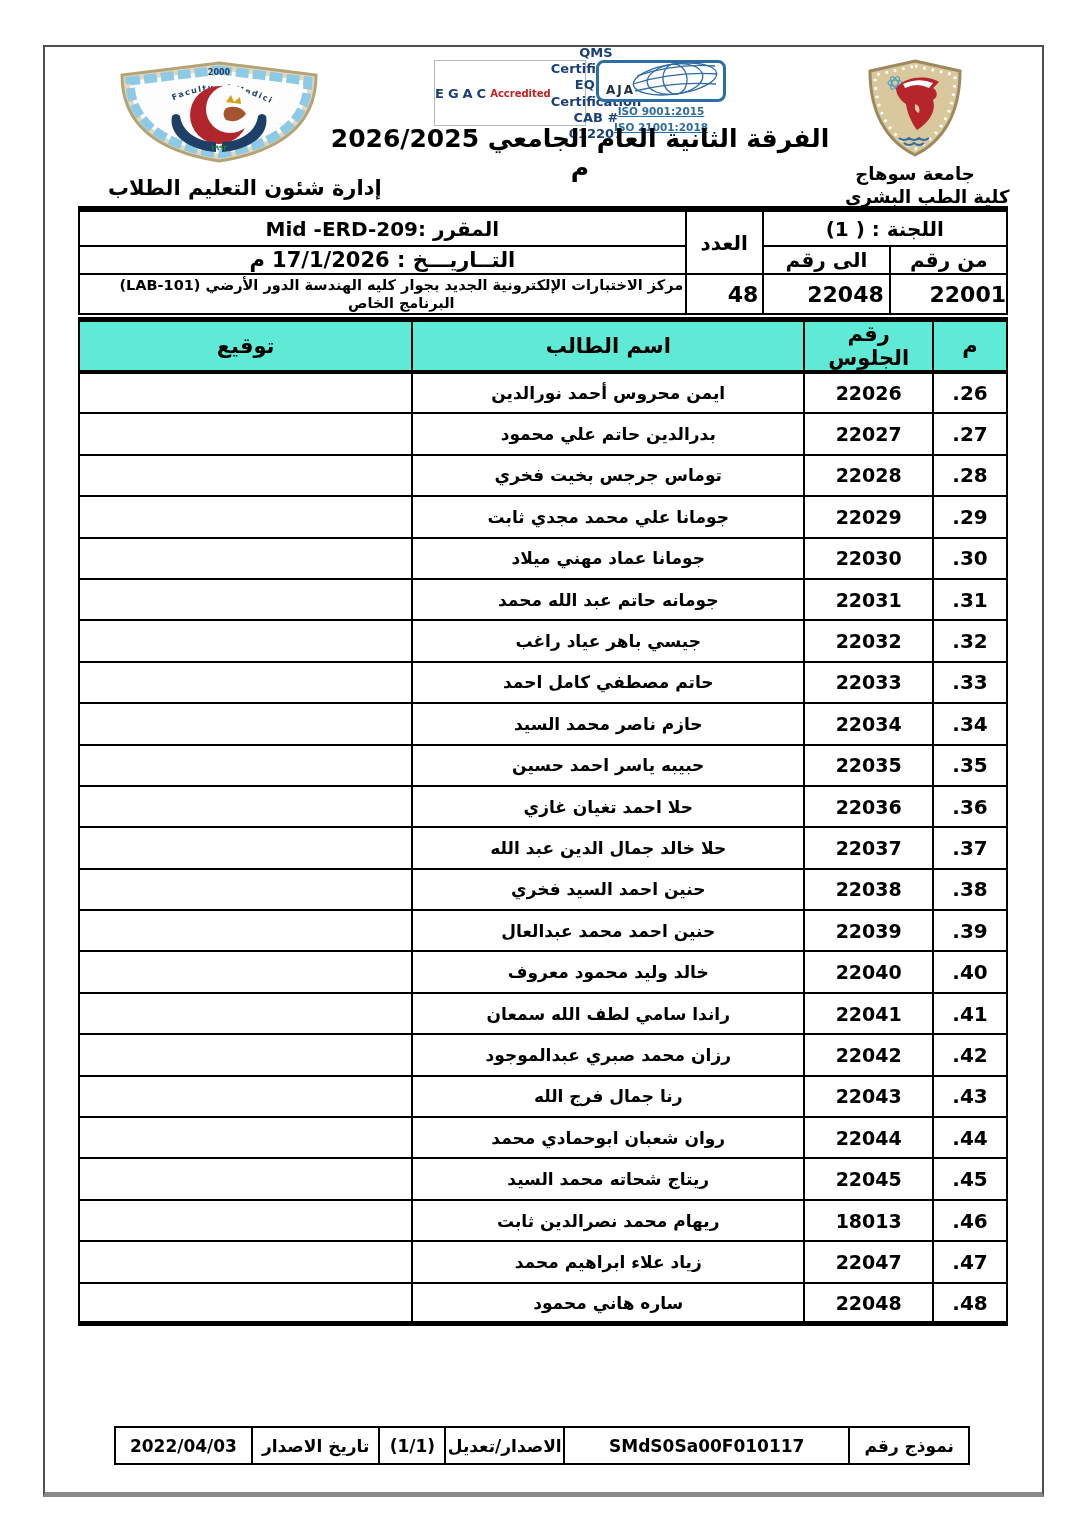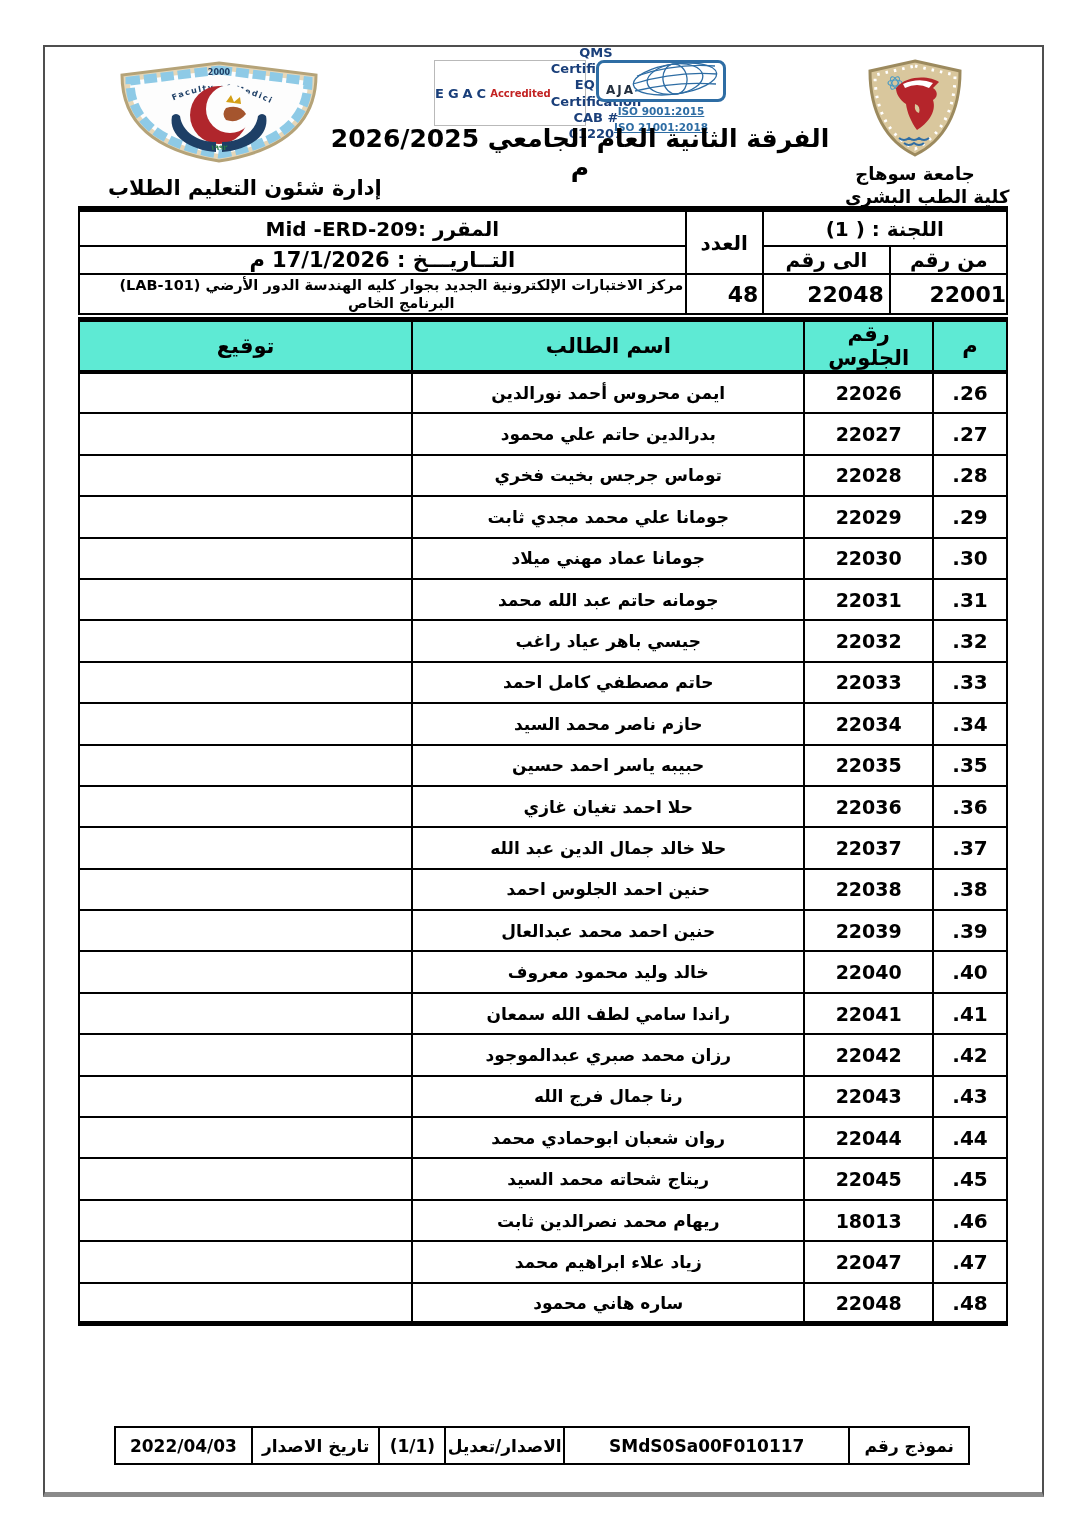--- a/index.html
+++ b/index.html
@@ -255,21 +255,21 @@
   </tr>
         <tr>
     <td class="cell-idx">.37</td>
     <td class="cell-seat">22037</td>
     <td class="cell-name">حلا خالد جمال الدين عبد الله</td>
     <td class="cell-sig"></td>
   </tr>
         <tr>
     <td class="cell-idx">.38</td>
     <td class="cell-seat">22038</td>
-    <td class="cell-name">حنين احمد الجلوس احمد</td>
+    <td class="cell-name">حنين احمد السيد فخري</td>
     <td class="cell-sig"></td>
   </tr>
         <tr>
     <td class="cell-idx">.39</td>
     <td class="cell-seat">22039</td>
     <td class="cell-name">حنين احمد محمد عبدالعال</td>
     <td class="cell-sig"></td>
   </tr>
         <tr>
     <td class="cell-idx">.40</td>

